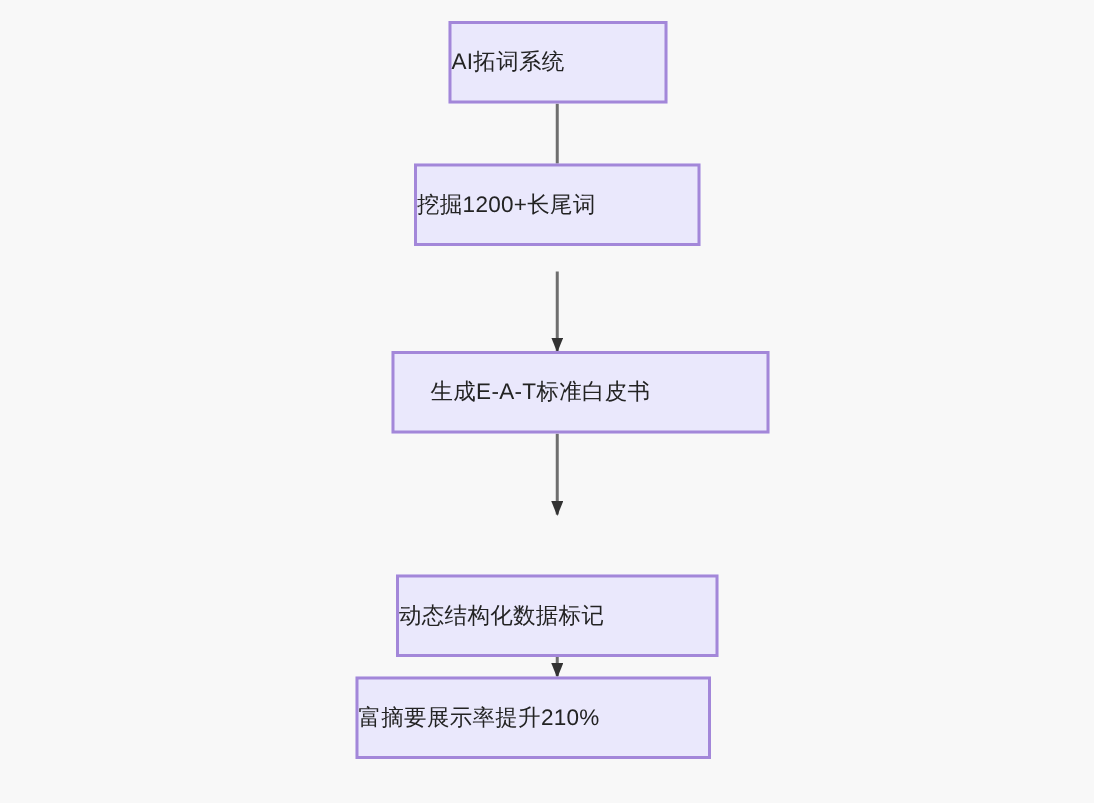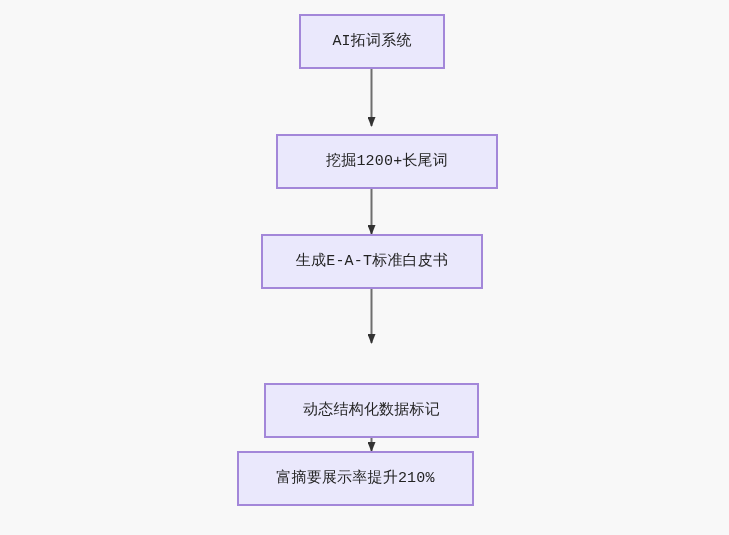--- a/index.html
+++ b/index.html
@@ -20,23 +20,21 @@
     background: #f8f8f8;
   }
   .node {
     position: absolute;
     box-sizing: border-box;
     background: #eae8fc;
     border: 2px solid #a387d9;
     border-radius: 0;
     display: flex;
     align-items: center;
-    justify-content: center;
     height: 55px;
-    font-family: Liberation Mono, monospace;
   }
   .node-label {
     font-size: 15px;
     line-height: 1;
     color: #232323;
     letter-spacing: 0.2px;
     white-space: nowrap;
     text-align: center;
   }
   .edge {
@@ -71,25 +69,25 @@
     </g>
     <g>
       <line x1="371.5" y1="398" x2="371.5" y2="451" stroke="#6e6e6e" stroke-width="2" marker-end="url(#arrowhead)"></line>
     </g>
   </svg>
 
   <div class="node" style="left:299px; top:14px; width:146px;">
     <span class="node-label">AI拓词系统</span>
   </div>
 
-  <div class="node" style="left:276px; top:134px; width:222px;">
+  <div class="node" style="left:276px; top:109px; width:191px;">
     <span class="node-label">挖掘1200+长尾词</span>
   </div>
 
-  <div class="node" style="left:261px; top:234px; width:222px;">
+  <div class="node" style="left:261px; top:234px; width:252px;padding-left:24px;">
     <span class="node-label">生成E-A-T标准白皮书</span>
   </div>
 
   <div class="node" style="left:264px; top:343px; width:215px;margin-top:40px;">
     <span class="node-label">动态结构化数据标记</span>
   </div>
 
   <div class="node" style="left:237px; top:451px; width:237px;">
     <span class="node-label">富摘要展示率提升210%</span>
   </div>

